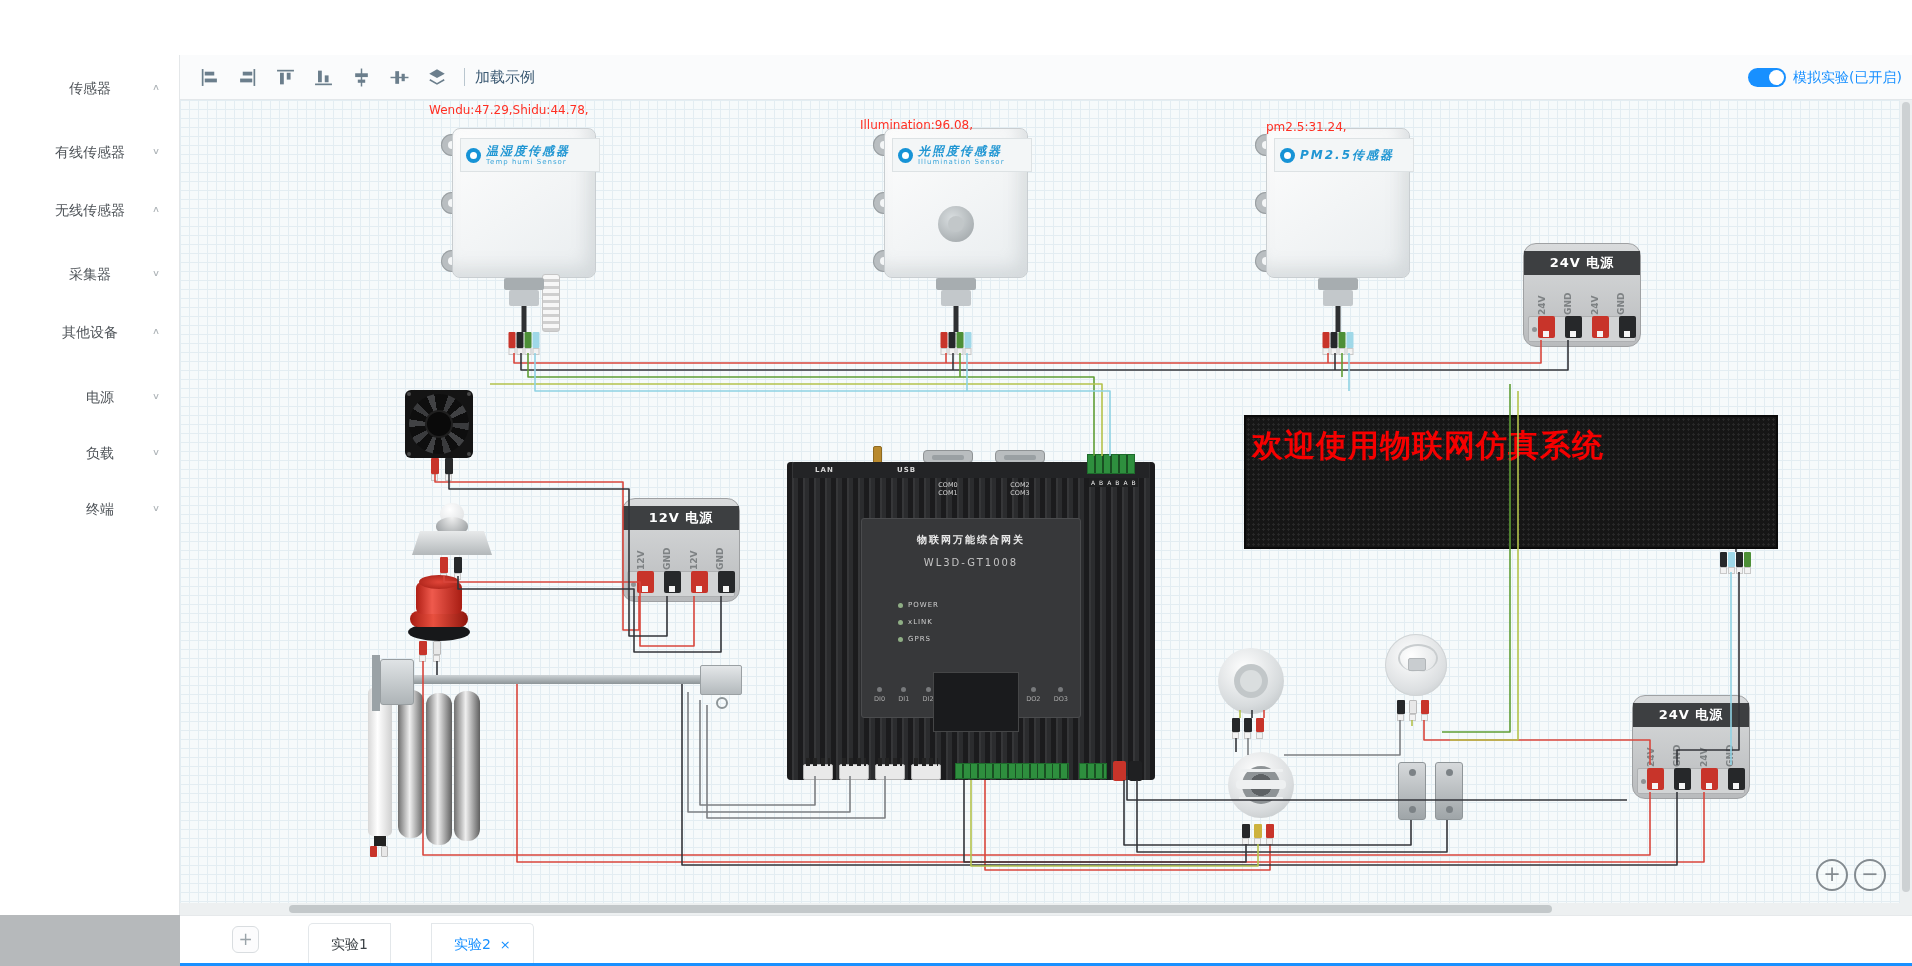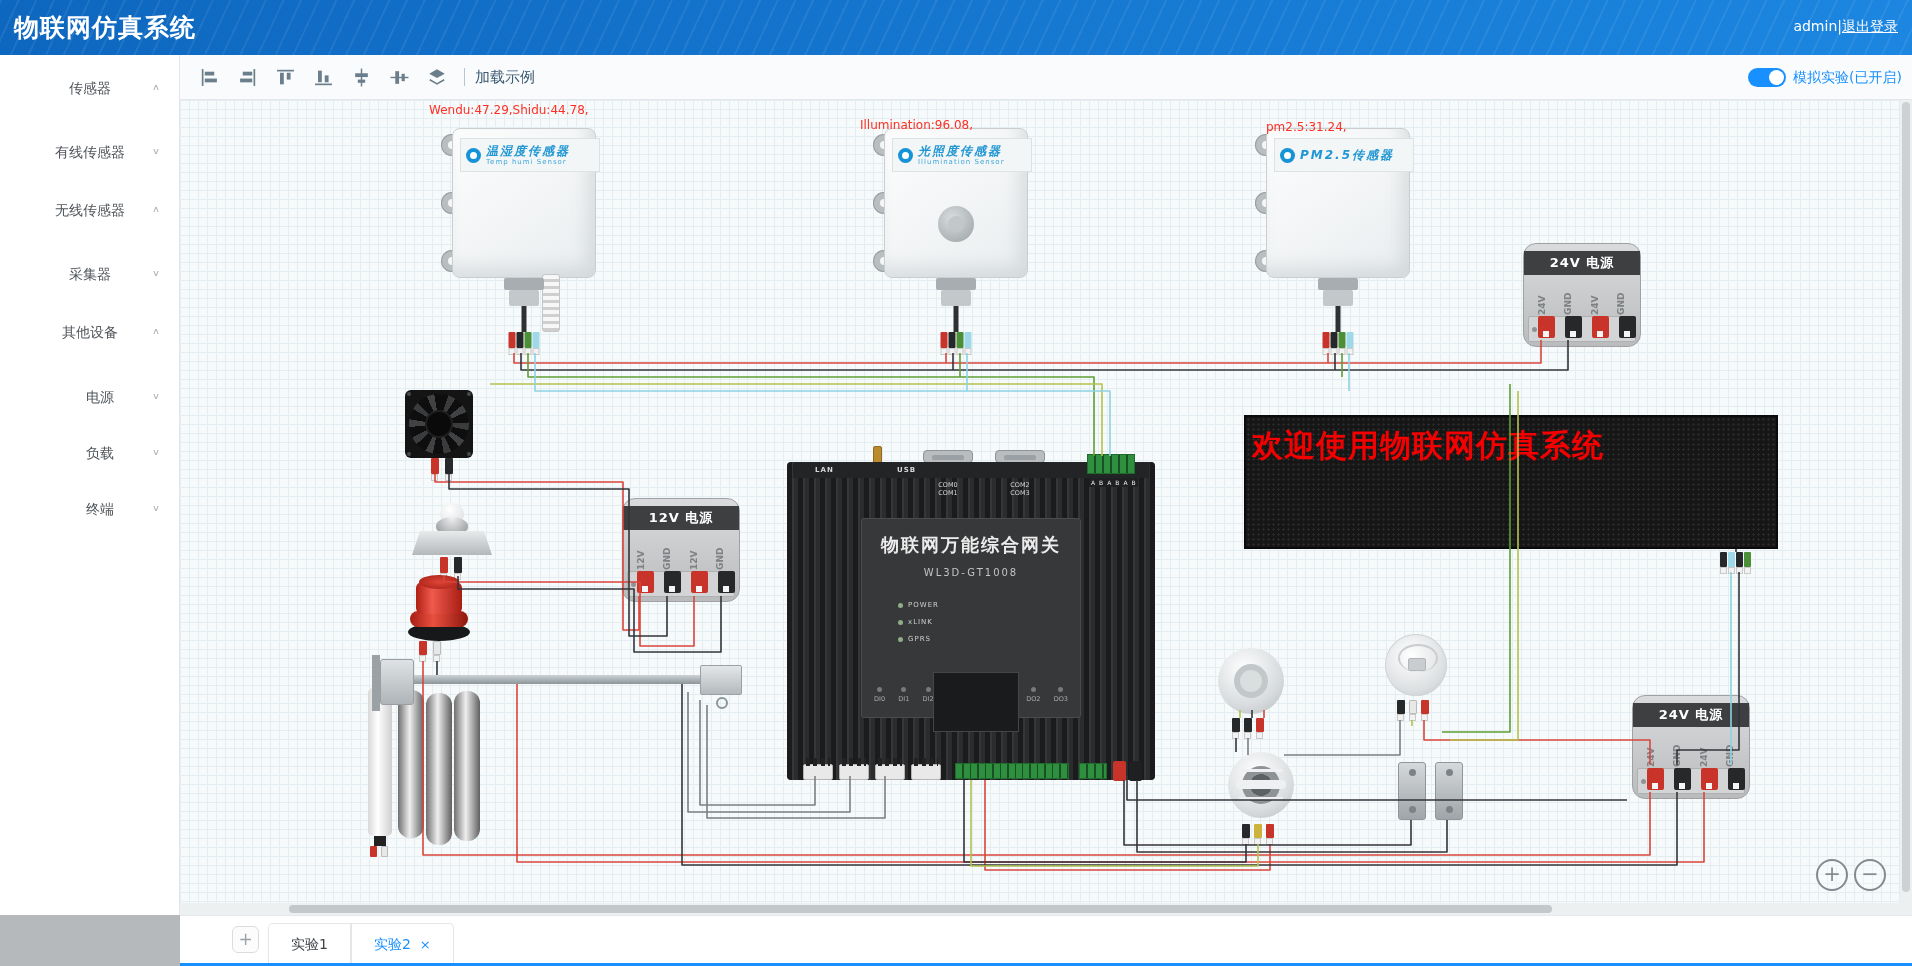--- a/index.html
+++ b/index.html
@@ -96,21 +96,21 @@
   .gw-band span{position:absolute;font-size:7px;font-weight:700;color:#d7d7d7;top:4px;letter-spacing:1px;}
   .gw-ant{position:absolute;left:86px;top:-16px;width:9px;height:18px;background:#b98a2e;border:1px solid #8f6a20;border-radius:2px;}
   .db9{position:absolute;top:-12px;width:50px;height:13px;background:#b9bdbf;border:1px solid #8f9395;border-radius:4px;}
   .db9::after{content:"";position:absolute;left:8px;top:4px;right:8px;height:5px;background:#9aa0a3;border-radius:2px;}
   .comlab{position:absolute;top:19px;width:50px;text-align:center;font-size:6.5px;color:#d5d5d5;line-height:8px;}
   .gw-grn{position:absolute;left:300px;top:-8px;width:48px;height:20px;background:#2e8f3e;border:1px solid #1e6b2c;
       background-image:repeating-linear-gradient(90deg,transparent 0 6px,rgba(0,0,0,.45) 6px 8px);}
   .gw-ab{position:absolute;left:300px;top:16px;width:48px;display:flex;justify-content:space-between;padding:0 2px;}
   .gw-ab span{font-size:6px;color:#efefef;background:#1f2021;padding:1px 2px;}
   .gw-panel{position:absolute;left:74px;top:56px;width:220px;height:200px;background:#37383a;border:1px solid #4a4b4d;border-radius:3px;}
-  .gw-title{margin-top:14px;text-align:center;font-size:18px;font-weight:700;color:#ececec;letter-spacing:2px;}
+  .gw-title{margin-top:14px;text-align:center;font-size:10px;font-weight:700;color:#ececec;letter-spacing:2px;}
   .gw-model{margin-top:10px;text-align:center;font-size:10px;color:#c4c4c4;letter-spacing:2px;}
   .gw-leds{position:absolute;left:36px;top:82px;}
   .gw-led{display:flex;align-items:center;gap:5px;margin-bottom:9px;}
   .gw-led i{width:5px;height:5px;border-radius:50%;background:#8fae85;}
   .gw-led span{font-size:7px;color:#cfcfcf;letter-spacing:1px;}
   .gw-iorow{position:absolute;left:12px;bottom:14px;right:12px;display:flex;justify-content:space-between;}
   .gw-io{display:flex;flex-direction:column;align-items:center;gap:3px;}
   .gw-io i{width:5px;height:5px;border-radius:50%;background:#77797b;}
   .gw-io span{font-size:6.5px;color:#aaa;}
   .gw-screen{position:absolute;left:146px;top:210px;width:86px;height:60px;background:#1a1b1d;border:1px solid #454647;}
@@ -221,37 +221,31 @@
   .sb-h i{position:absolute;left:109px;top:2px;width:1263px;height:8px;background:#c3c8ca;border-radius:4px;}
   .sb-v{position:absolute;left:1720px;top:0;width:12px;height:815px;background:#edf0f1;z-index:8;}
   .sb-v i{position:absolute;left:2px;top:2px;width:8px;height:790px;background:#cdd1d3;border-radius:4px;}
 
   
   .tabbar{position:absolute;left:180px;top:915px;width:1732px;height:51px;background:#fff;border-top:1px solid #e6e9eb;}
   .addbtn{position:absolute;left:52px;top:10px;width:27px;height:27px;border:1px solid #d9dde0;border-radius:6px;
           color:#9aa3a9;font-size:17px;line-height:24px;text-align:center;cursor:pointer;background:#fcfcfd;}
   .tabs{position:absolute;left:88px;top:7px;display:flex;}
   .tab{height:41px;line-height:41px;padding:0 22px;font-size:14px;color:#3d4347;background:#fff;
-       border:1px solid #e3e7ea;border-bottom:none;cursor:pointer;}
+       border:1px solid #e3e7ea;border-bottom:none;cursor:pointer;margin-left:40px;}
   .tab:first-child{border-radius:5px 0 0 0;}
   .tab.active{color:#1890ff;border-radius:0 5px 0 0;}
   .tab .x{margin-left:9px;font-size:13px;color:#1890ff;}
   .tabline{position:absolute;left:0;bottom:0;width:100%;height:3px;background:#1890ff;}
 </style>
 </head>
 <body>
 
 <div class="stage">
 
-  <div class="hdr">
-    <div class="hdr-title">物联网仿真系统</div>
-    <div class="hdr-user">
-      <span>admin</span><span>|</span><span class="logout">退出登录</span>
-    </div>
-  </div>
 
   <div class="side">
     <div class="side-item" style="top:19px"><span>传感器</span><span class="caret">∧</span></div>
     <div class="side-item" style="top:83px"><span>有线传感器</span><span class="caret">∨</span></div>
     <div class="side-item" style="top:141px"><span>无线传感器</span><span class="caret">∧</span></div>
     <div class="side-item" style="top:205px"><span>采集器</span><span class="caret">∨</span></div>
     <div class="side-item" style="top:263px"><span>其他设备</span><span class="caret">∧</span></div>
     <div class="side-item lvl2" style="top:328px"><span>电源</span><span class="caret">∨</span></div>
     <div class="side-item lvl2" style="top:384px"><span>负载</span><span class="caret">∨</span></div>
     <div class="side-item lvl2" style="top:440px"><span>终端</span><span class="caret">∨</span></div>

